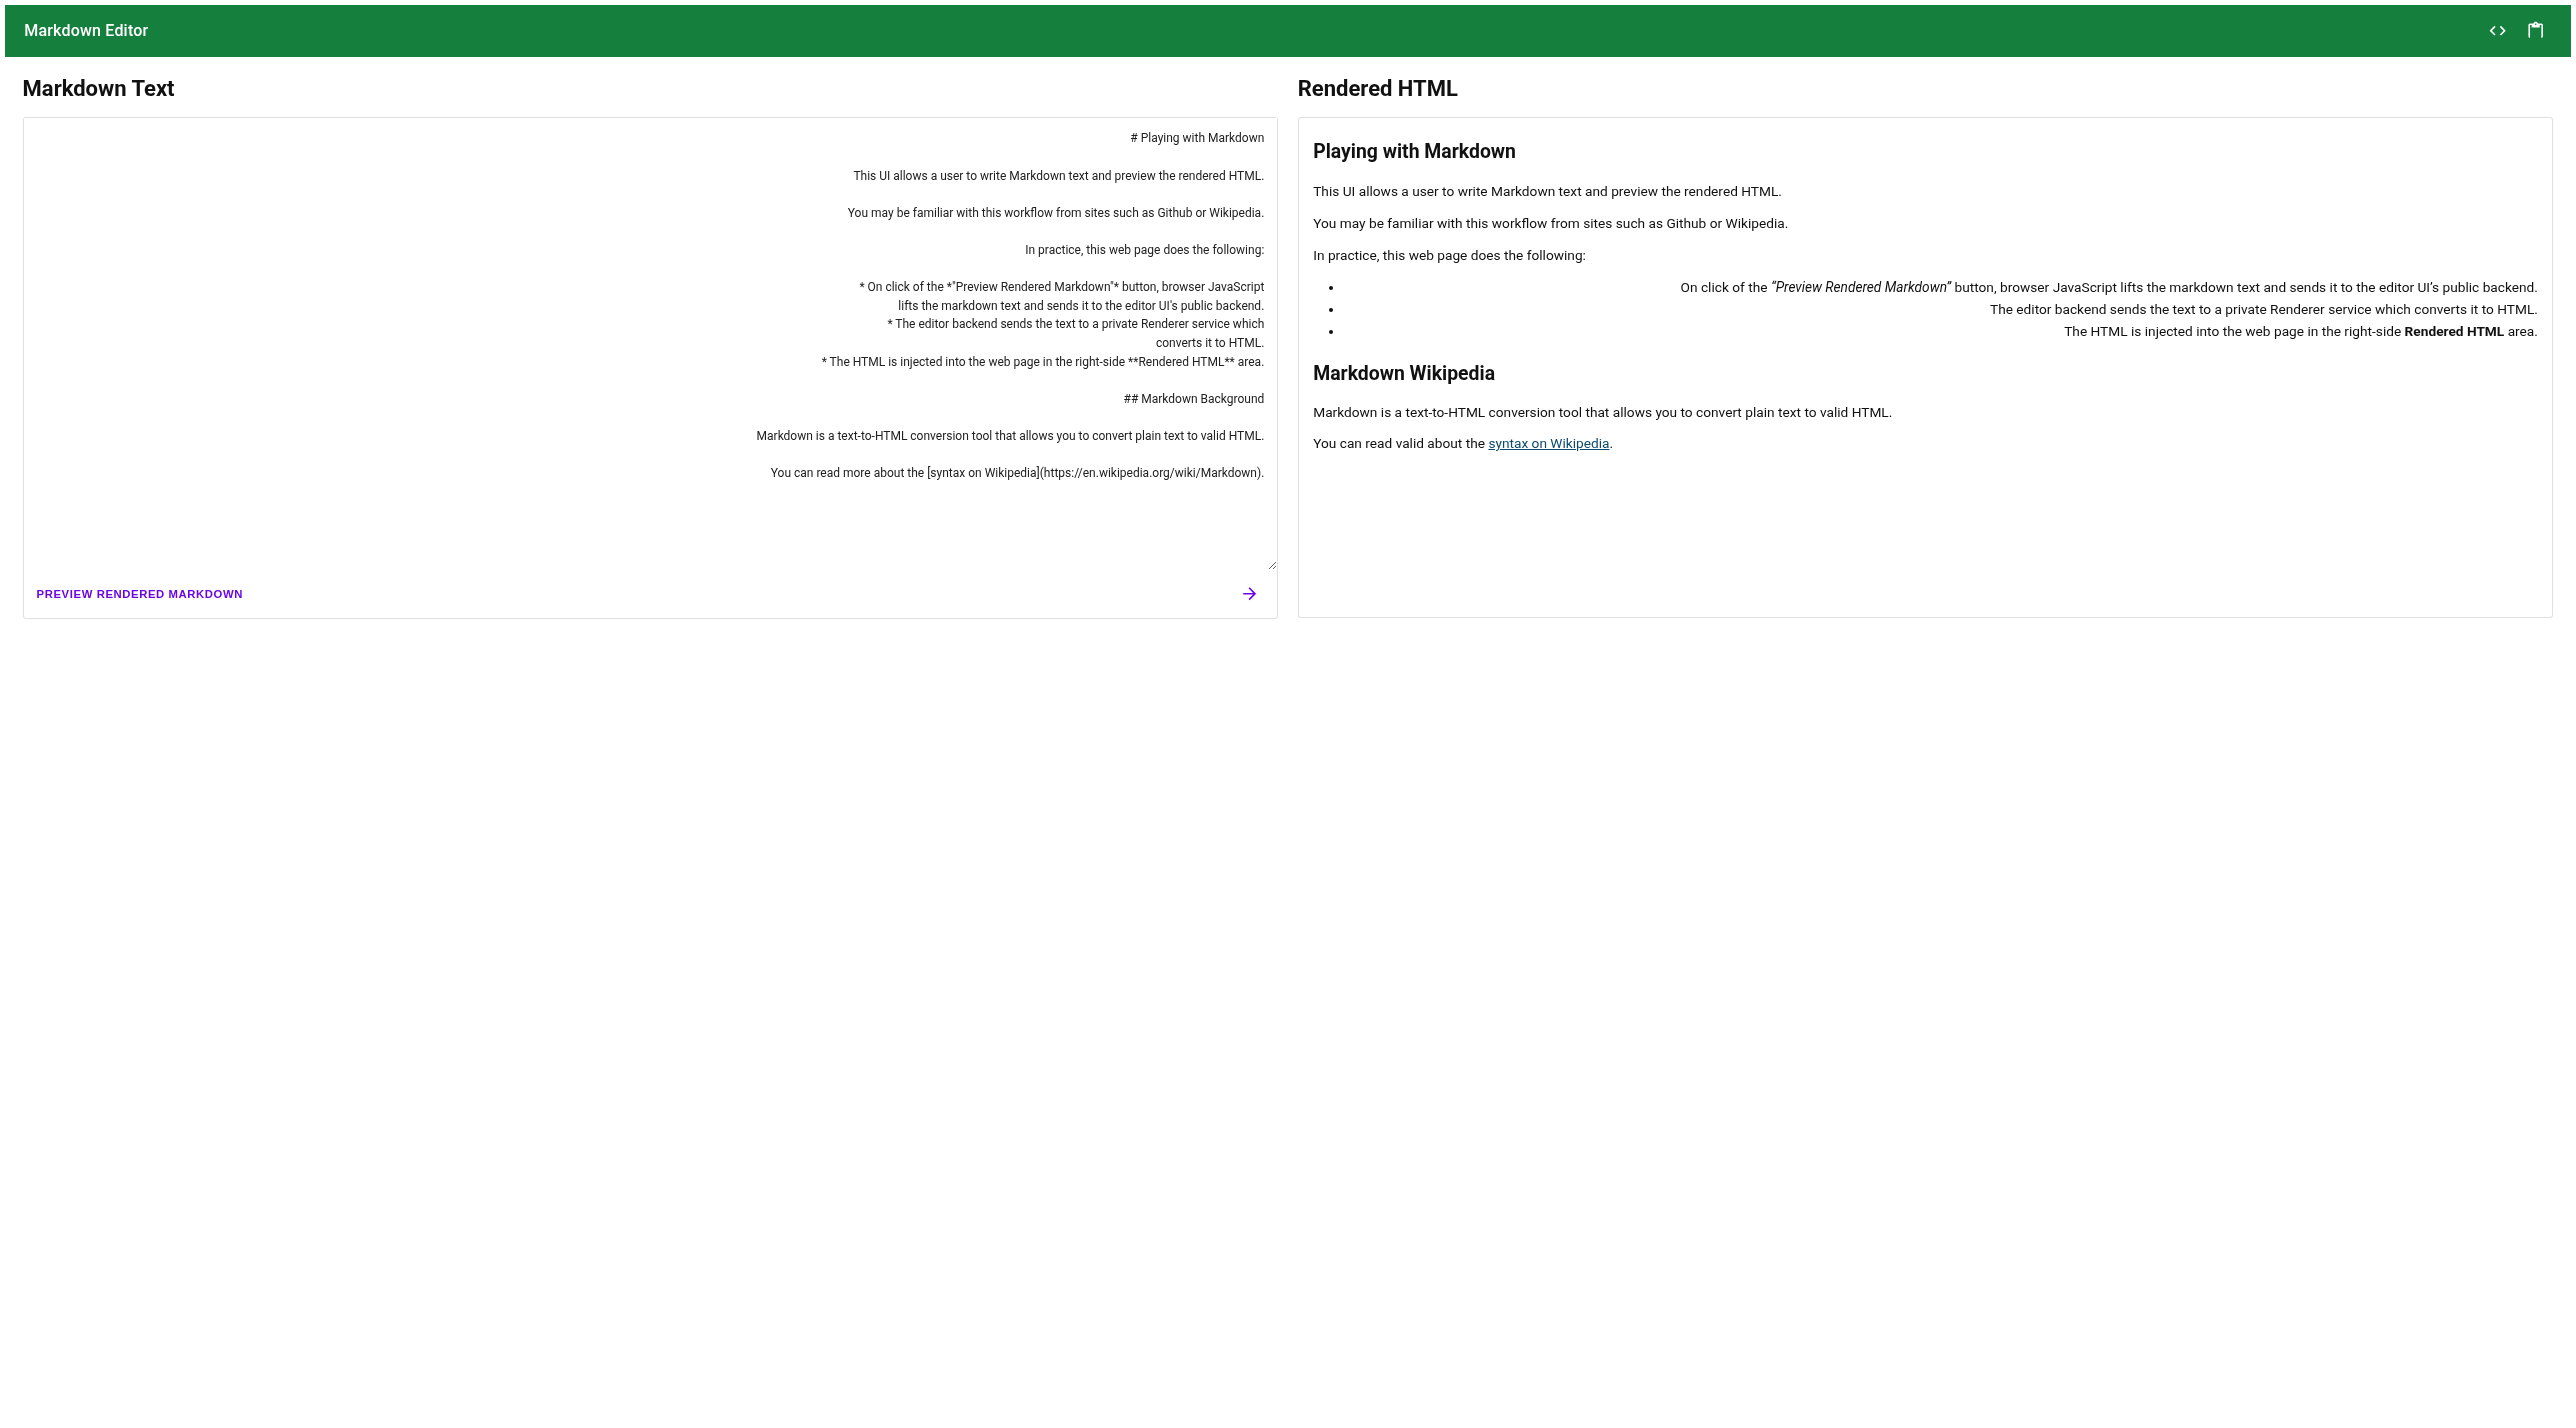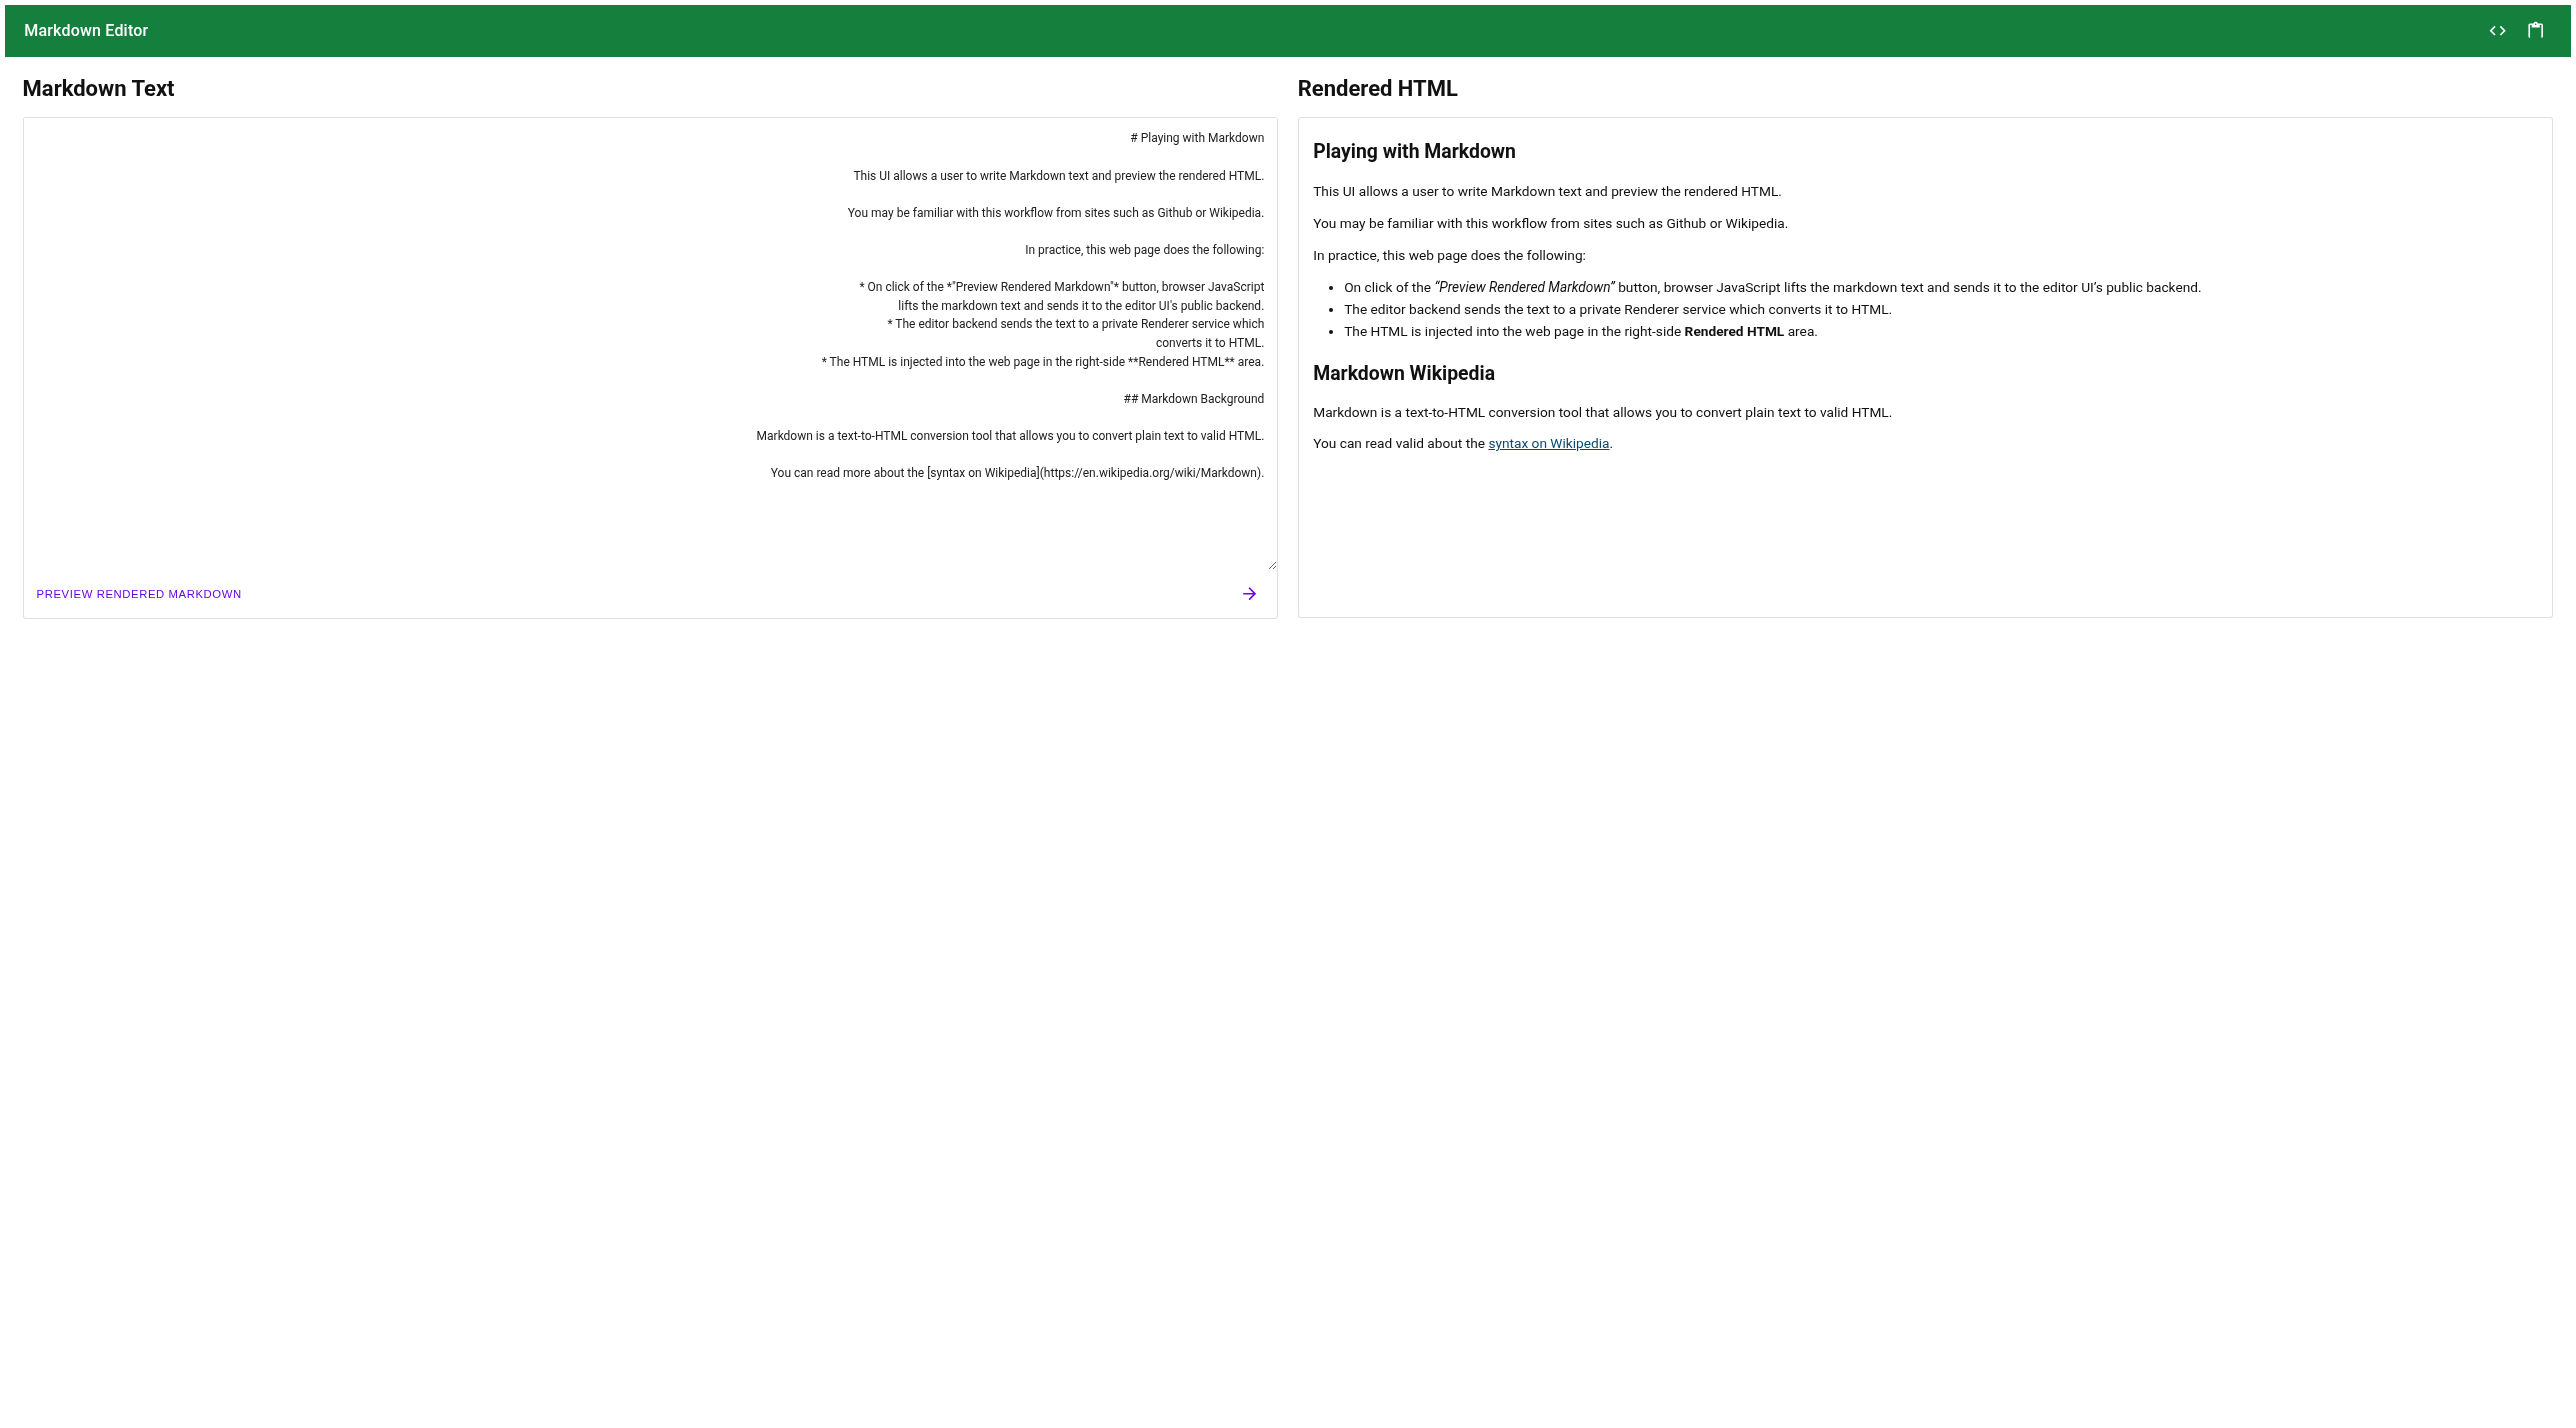--- a/index.html
+++ b/index.html
@@ -80,21 +80,21 @@
     text-align: right;
   }
   .card-actions {
     display: flex;
     align-items: center;
     padding: 6.5px 13px 9.7px 13px;
   }
   .flat-btn {
     color: #6b05e5;
     font-size: 11.3px;
-    font-weight: 400;
+    font-weight: 700;
     letter-spacing: 0.6px;
     text-transform: uppercase;
     background: none;
     border: none;
     cursor: pointer;
     padding: 4.8px 0;
   }
   .actions-spacer { flex: 1; }
   .arrow-btn {
     width: 29px;
@@ -120,21 +120,21 @@
     font-weight: 700;
     margin: 4.8px 0 14.5px 0;
   }
   .rendered h2 {
     font-size: 19.4px;
     font-weight: 700;
     margin: 18px 0 13px 0;
   }
   .rendered p { margin: 0 0 11.3px 0; }
   .rendered ul { margin: 0 0 11.3px 0; padding-left: 31px; }
-  .rendered li { margin-bottom: 1.6px; }
+  .rendered li { margin-bottom: 1.6px; text-align: right; }
   .rendered a { color: #0c4a6e; text-decoration: underline; }
   .rendered em { font-style: italic; }
   .rendered strong { font-weight: 700; }
 </style>
 </head>
 <body>
 
 <div class="appbar">
   <span class="appbar-title">Markdown Editor</span>
   <span class="appbar-spacer"></span>

